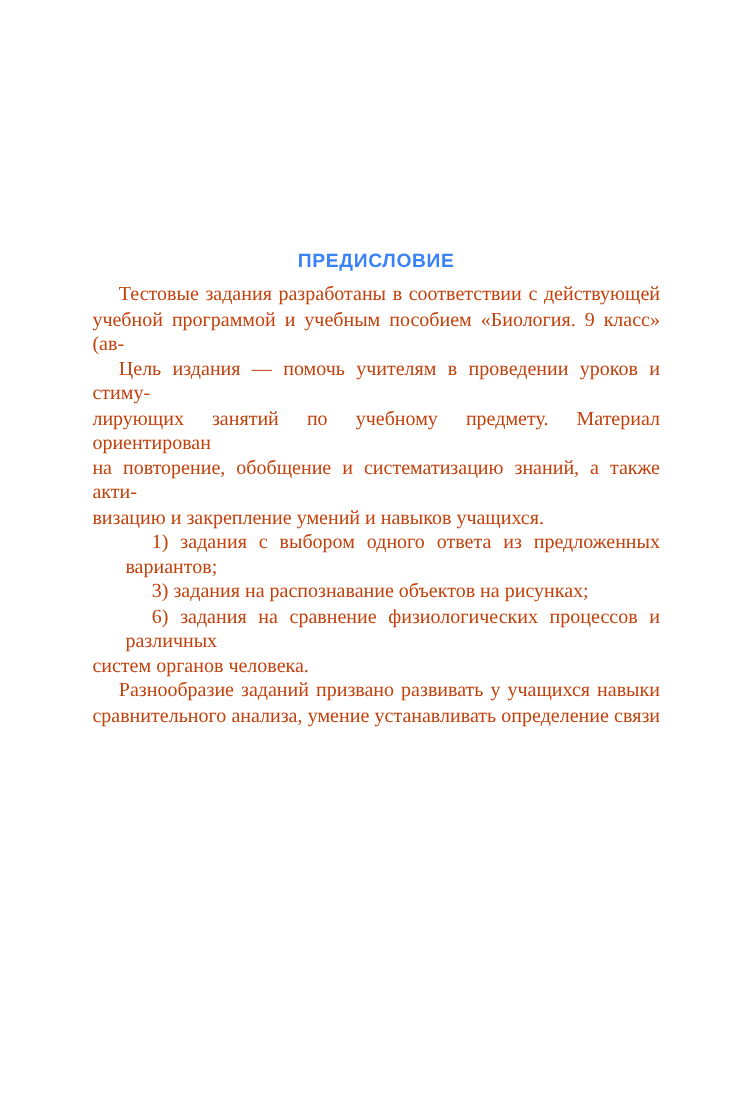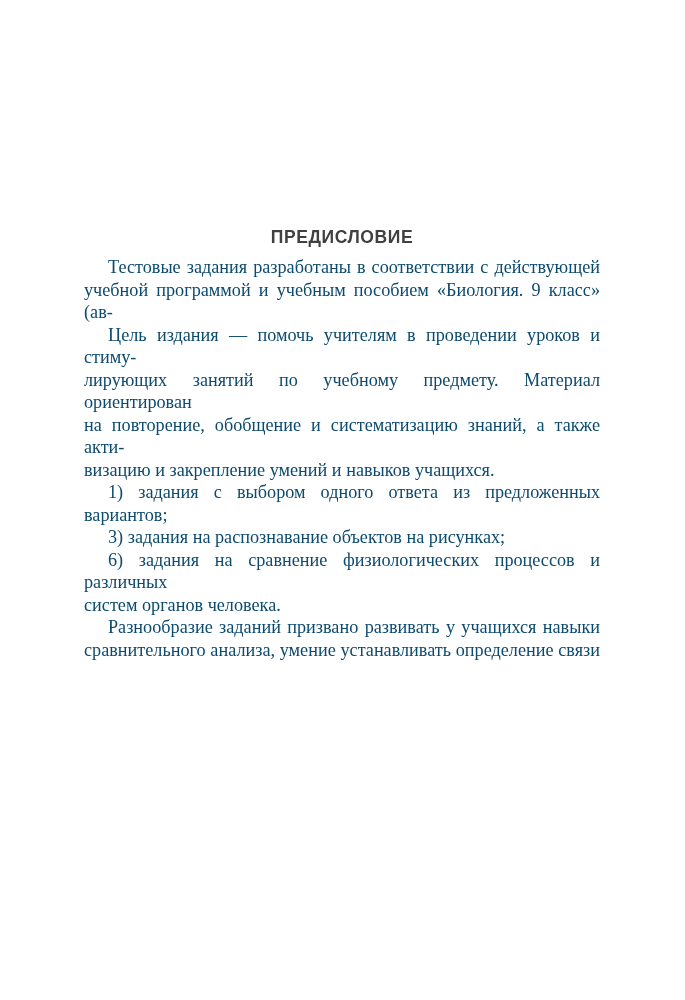--- a/index.html
+++ b/index.html
@@ -32,31 +32,31 @@
     top: 226px;
     width: 516px;
   }
 
   .doc-heading {
     font-family: "Liberation Sans", "DejaVu Sans", sans-serif;
     font-weight: bold;
     font-size: 17.5px;
     letter-spacing: 0.6px;
     text-align: center;
-    color: #404040;
+    color: #3b82f6;
     margin: 0 0 8px 0;
     line-height: 22px;
   }
 
   .para {
     margin: 0;
     font-size: 18.2px;
     line-height: 22.5px;
     text-align: justify;
-    color: #0c4a6e;
+    color: #c2410c;
   }
 
   
   .line {
     display: block;
     text-align: justify;
     text-align-last: justify;
     white-space: pre-wrap;
   }
   .line.last {
@@ -67,20 +67,21 @@
   }
 
   .list-line {
     display: block;
     font-size: 18.2px;
     line-height: 22.5px;
     white-space: pre-wrap;
   }
   .list-line.indent {
     text-indent: 24px;
+    margin-left: 30px;
   }
   .list-line.just {
     text-align: justify;
     text-align-last: justify;
   }
 </style>
 </head>
 <body>
 
 <div class="page">

